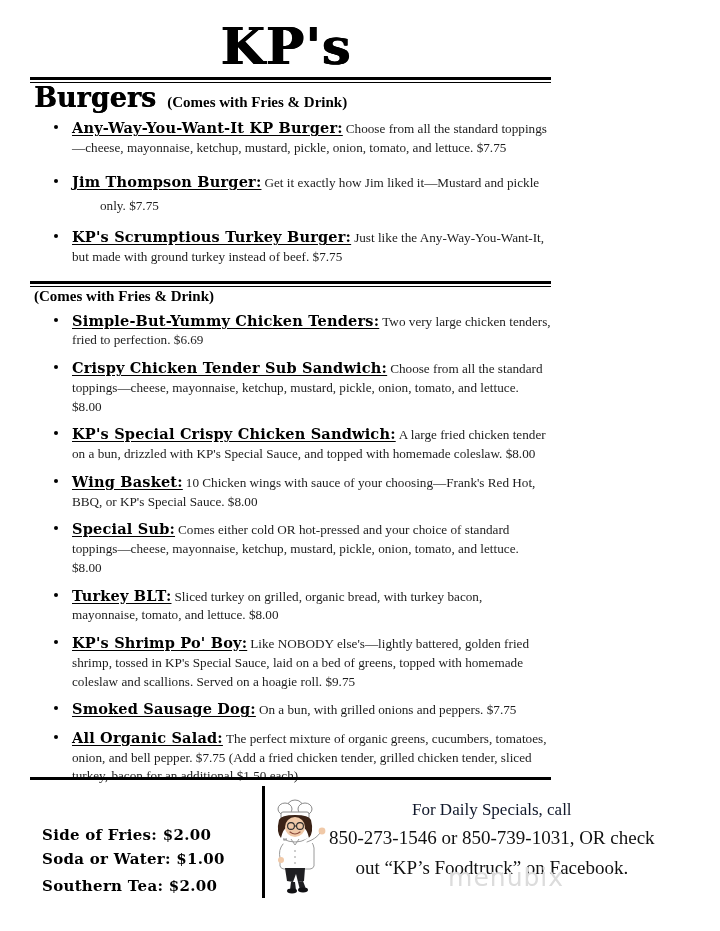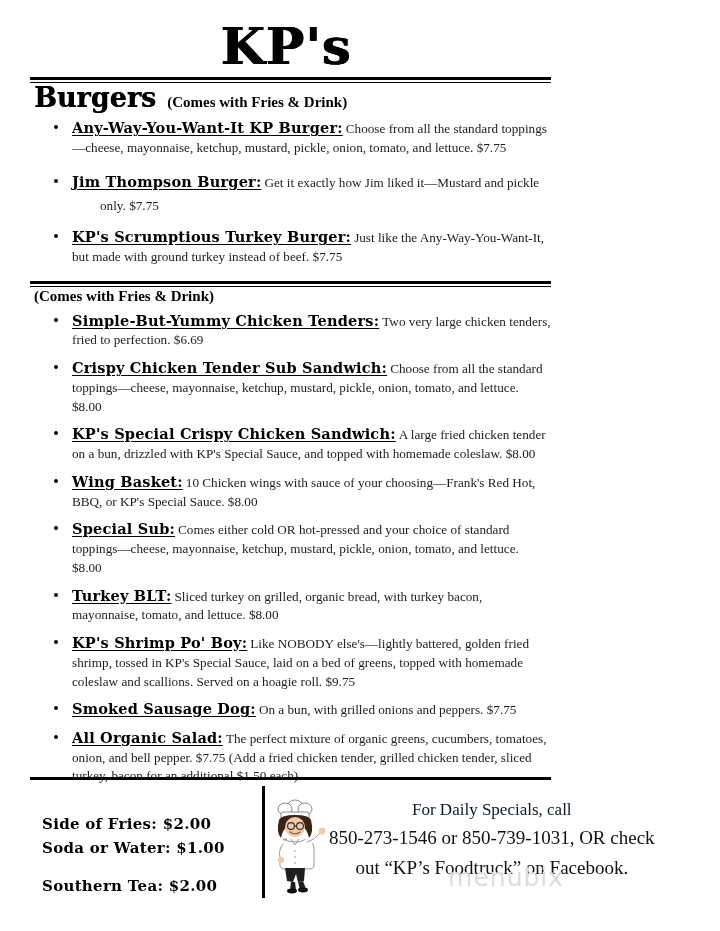--- a/index.html
+++ b/index.html
@@ -149,21 +149,21 @@
   }
   .side-line {
     font-family: "DejaVu Serif", "Liberation Serif", serif;
     font-weight: 700;
     font-size: 15px;
     line-height: 1.55;
     color: #000;
     letter-spacing: 0.3px;
     white-space: nowrap;
   }
-  .side-line.spaced { margin-top: 15px; }
+  .side-line.spaced { margin-top: 4px; }
 
   .footer-divider {
     width: 0;
     border-left: 3px solid #000;
     margin: 0 0 0 0;
     height: 112px;
     flex: 0 0 auto;
   }
 
   .footer-right {

